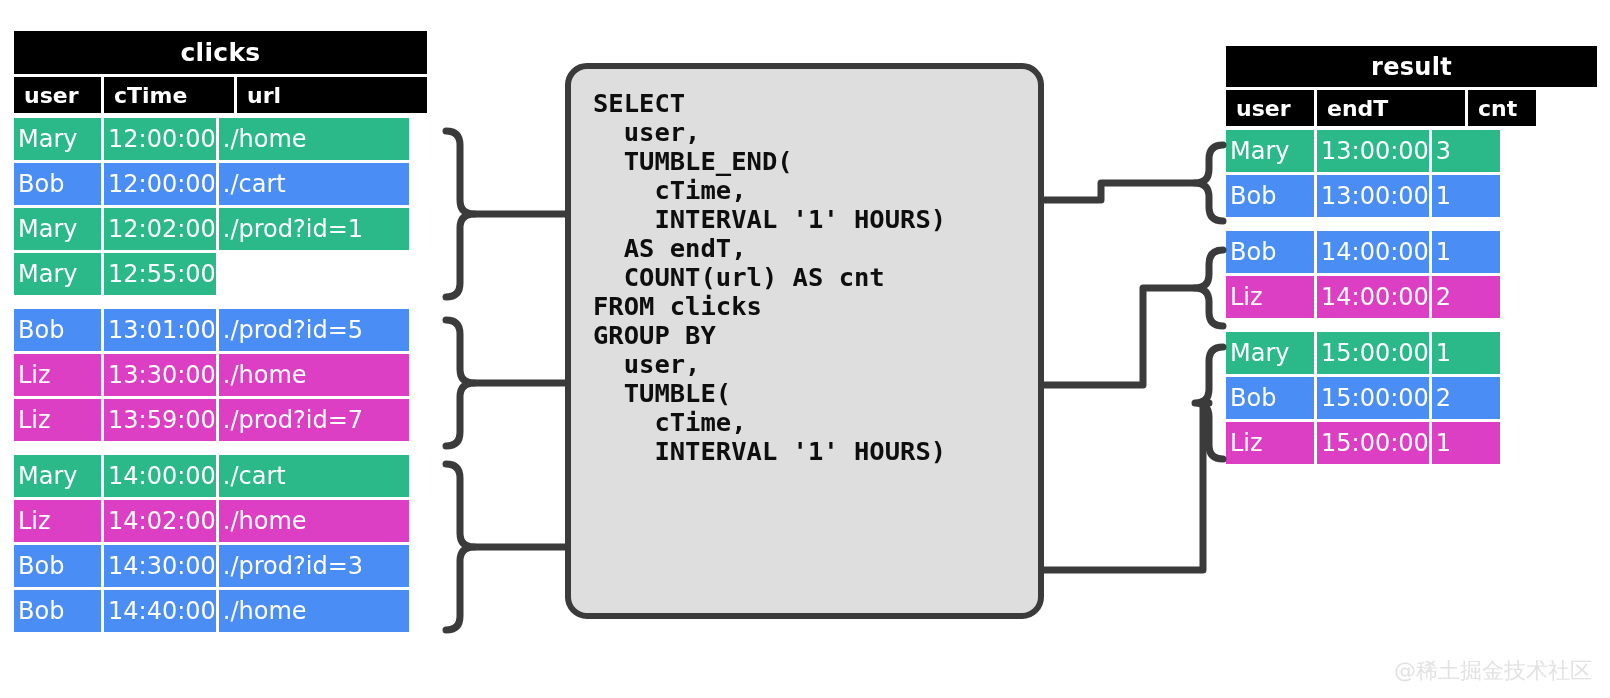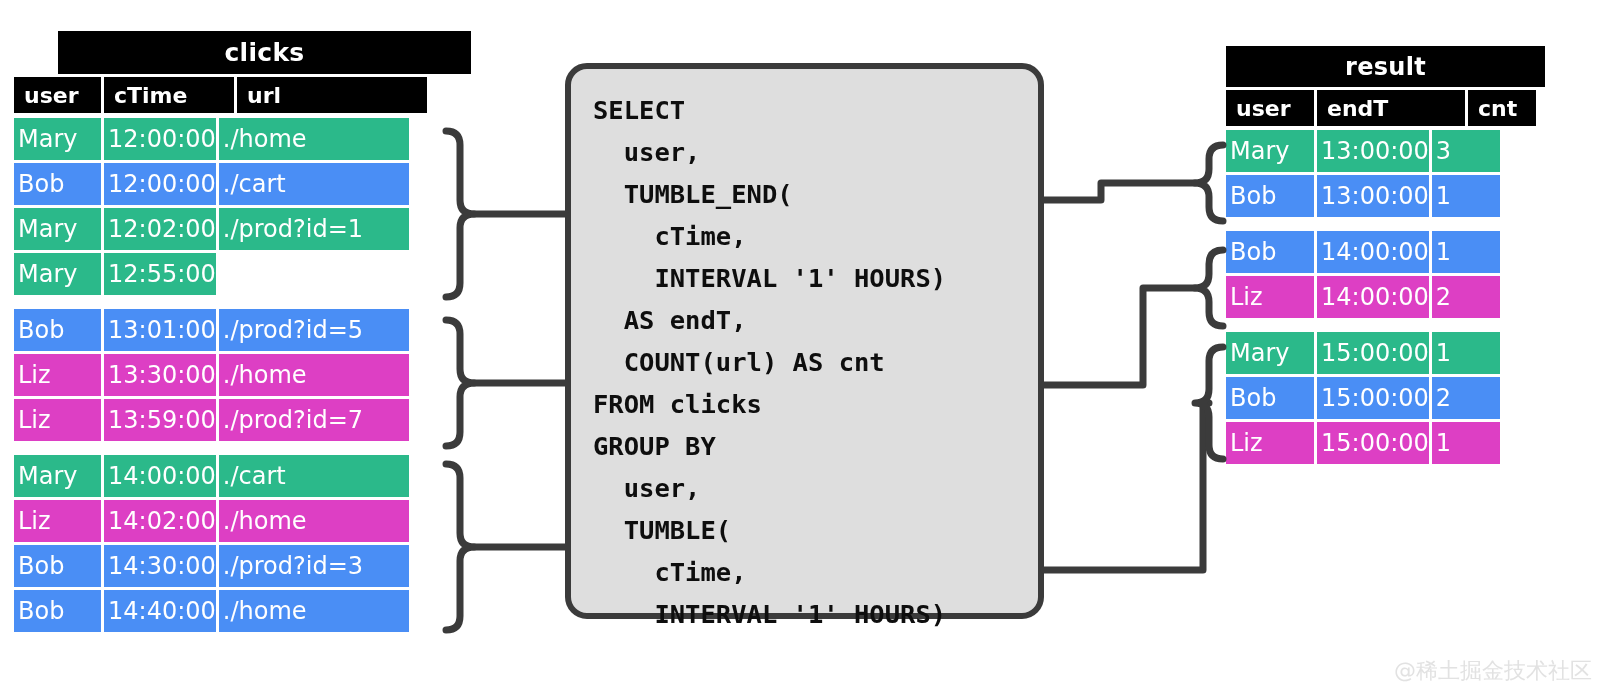--- a/index.html
+++ b/index.html
@@ -51,35 +51,35 @@
     font-family: "DejaVu Sans", sans-serif;
     overflow: hidden;
     white-space: nowrap;
   }
   .c-green   { background: #2bb98a; }
   .c-blue    { background: #4a8ef5; }
   .c-magenta { background: #dd3fc4; }
 
   
   #clicks-table { left: 14px; top: 31px; }
-  #clicks-table .tbl-title { width: 413px; height: 43px; font-size: 25px; margin-left: 44px; }
+  #clicks-table .tbl-title { width: 413px; height: 43px; font-size: 25px; }
   #clicks-table .hdr-row { margin-top: 3px; }
   #clicks-table .hdr-cell { height: 36px; font-size: 22px; }
   #clicks-table .hdr-user { width: 87px; }
   #clicks-table .hdr-ctime { width: 130px; }
   #clicks-table .hdr-url  { width: 190px; }
   #clicks-table .grp { margin-top: 5px; }
   #clicks-table .grp + .grp { margin-top: 14px; }
   #clicks-table .cell { height: 42px; font-size: 24px; }
   #clicks-table .cell-user  { width: 87px; }
   #clicks-table .cell-url   { width: 190px; }
 
   
   #result-table { left: 1226px; top: 46px; }
-  #result-table .tbl-title { width: 319px; height: 41px; font-size: 24px; }
+  #result-table .tbl-title { width: 371px; height: 41px; font-size: 24px; }
   #result-table .hdr-row { margin-top: 3px; }
   #result-table .hdr-cell { height: 36px; font-size: 22px; }
   #result-table .hdr-user { width: 88px; }
   #result-table .hdr-endt { width: 148px; }
   #result-table .hdr-cnt  { width: 68px; }
   #result-table .grp { margin-top: 4px; }
   #result-table .grp + .grp { margin-top: 14px; }
   #result-table .cell { height: 42px; font-size: 24px; }
   #result-table .cell-user { width: 88px; }
   #result-table .cell-cnt  { width: 68px; }
@@ -93,21 +93,21 @@
     background: #dedede;
     border: 6px solid #3b3b3b;
     border-radius: 22px;
   }
   #sql-code {
     position: absolute;
     left: 22px; top: 20px;
     margin: 0;
     font-family: "DejaVu Sans Mono", monospace;
     font-size: 25.5px;
-    line-height: 42px;
+    line-height: 29px;
     font-weight: bold;
     color: #0e0e0e;
     white-space: pre;
   }
 
   
   #connectors {
     position: absolute;
     left: 0; top: 0;
     width: 1610px; height: 698px;

